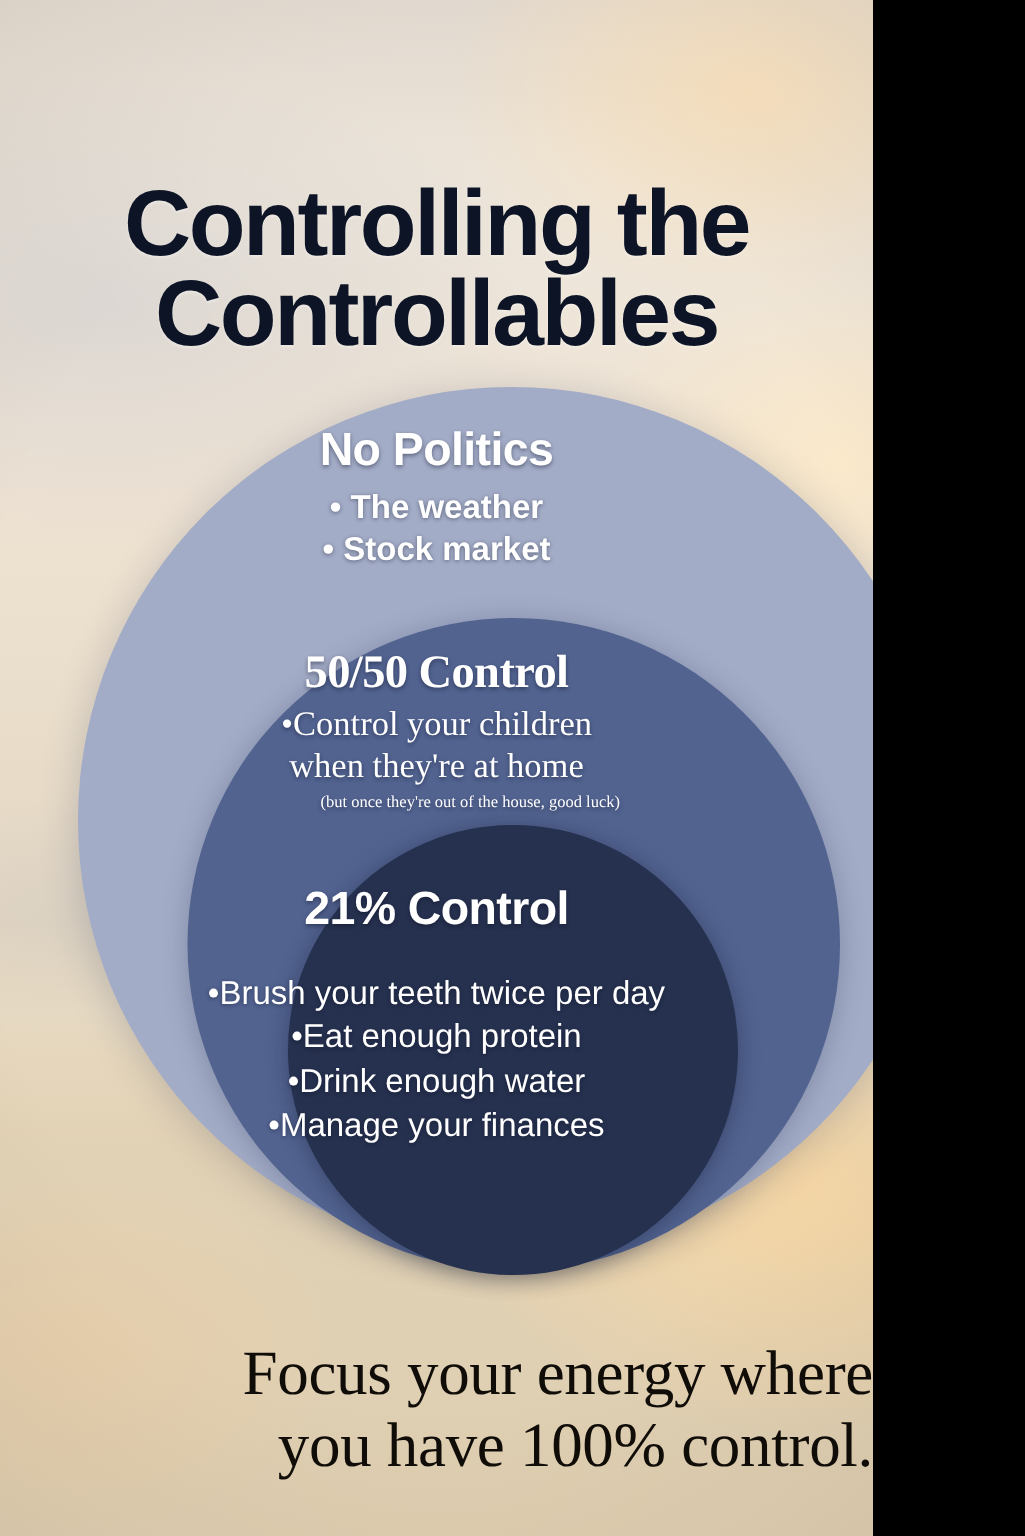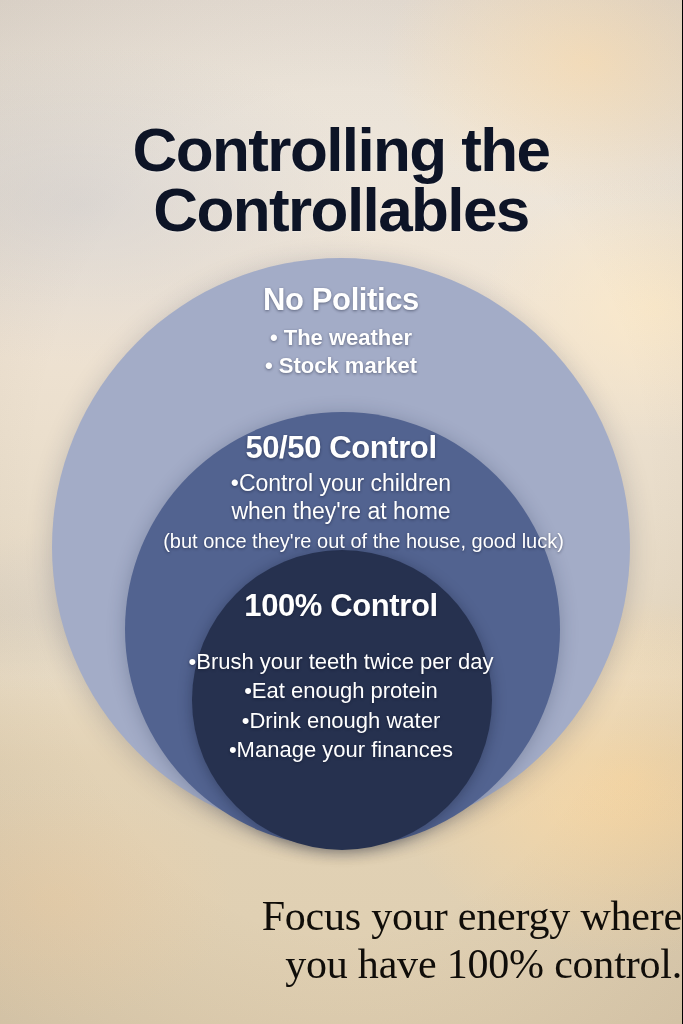--- a/index.html
+++ b/index.html
@@ -3,21 +3,21 @@
 <meta charset="utf-8">
 <title>Controlling the Controllables</title>
 <style>
   html, body {
     margin: 0;
     padding: 0;
     background: #000;
   }
   #poster {
     position: relative;
-    width: 682px;
+    width: 582px;
     height: 1024px;
     overflow: hidden;
     font-family: "Liberation Sans", sans-serif;
     background: #d946ef;
     -webkit-font-smoothing: antialiased;
   }
 
   
   .bg-layer {
     position: absolute;
@@ -146,33 +146,33 @@
   
   #block-no-control { top: 284px; }
   #block-no-control .ring-heading {
     font-size: 31px;
     margin-bottom: 9px;
     letter-spacing: -0.4px;
   }
   #block-no-control .ring-list li { font-size: 22px; font-weight: bold; }
 
   
-  #block-half-control { top: 432px; }
+  #block-half-control { top: 432px; font-family: Liberation Serif, serif; }
   #block-half-control .ring-heading {
     font-size: 31px;
     margin-bottom: 6px;
     letter-spacing: -0.4px;
   }
   #block-half-control .half-main {
     font-size: 23px;
     line-height: 1.22;
     white-space: pre-line;
   }
   #block-half-control .half-note {
-    font-size: 20px;
+    font-size: 11px;
     line-height: 1.3;
     margin-top: 3px;
     margin-left: 45px;
   }
 
   
   #block-full-control { top: 590px; }
   #block-full-control .ring-heading {
     font-size: 31px;
     margin-bottom: 26px;
@@ -228,21 +228,21 @@
   </div>
 
   <div class="ring-text" id="block-half-control">
     <div class="ring-heading">50/50 Control</div>
     <div class="half-main">•Control your children
 when they're at home</div>
     <div class="half-note">(but once they're out of the house, good luck)</div>
   </div>
 
   <div class="ring-text" id="block-full-control">
-    <div class="ring-heading">100% Control</div>
+    <div class="ring-heading">21% Control</div>
     <ul class="ring-list">
       <li>•Brush your teeth twice per day</li>
       <li>•Eat enough protein</li>
       <li>•Drink enough water</li>
       <li>•Manage your finances</li>
     </ul>
   </div>
 
   <div class="caption">Focus your energy where
 you have 100% control.</div>

